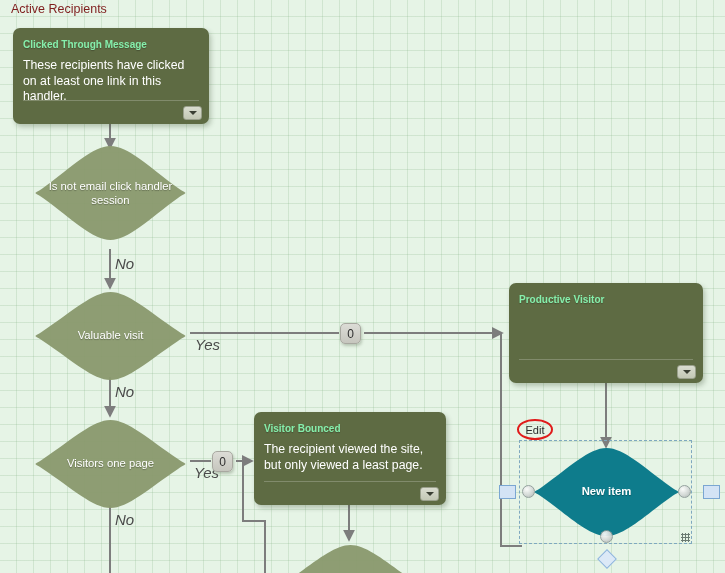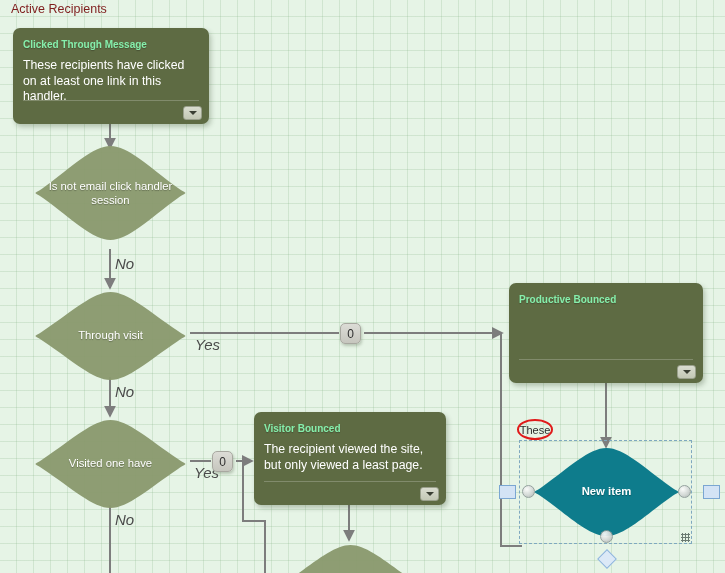--- a/index.html
+++ b/index.html
@@ -265,21 +265,21 @@
 <div class="card" style="left:13px; top:28px; width:196px; height:96px;">
   <div class="card-title">Clicked Through Message</div>
   <div class="card-body">These recipients have clicked on at least one link in this handler.</div>
   <div class="card-sep"></div>
   <div class="card-menu-btn">
       <span class="tri"></span>
     </div>
 </div>
 
 <div class="card" style="left:509px; top:283px; width:194px; height:100px;">
-  <div class="card-title">Productive Bounced</div>
+  <div class="card-title">Productive Visitor</div>
   <div class="card-sep"></div>
   <div class="card-menu-btn">
       <span class="tri"></span>
     </div>
 </div>
 
 <div class="card" style="left:254px; top:412px; width:192px; height:93px;">
   <div class="card-title">Visitor Bounced</div>
   <div class="card-body">The recipient viewed the site, but only viewed a least page.</div>
   <div class="card-sep"></div>
@@ -292,28 +292,28 @@
   <svg class="shape" viewBox="0 0 165 98" preserveAspectRatio="none">
     <path d="M 82.5 2 C 100 2 120 22 150 44 C 160 51 160 47 150 54 C 120 76 100 96 82.5 96 C 65 96 45 76 15 54 C 5 47 5 51 15 44 C 45 22 65 2 82.5 2 Z" fill="#8a9a6e" stroke="none" opacity="0.97"></path>
   </svg>
   <div class="dlabel">Is not email click handler session</div>
 </div>
 
 <div class="diamond" style="left:28px; top:290px; width:165px; height:92px;">
   <svg class="shape" viewBox="0 0 165 92" preserveAspectRatio="none">
     <path d="M 82.5 2 C 100 2 120 21 150 41 C 160 48 160 44 150 51 C 120 71 100 90 82.5 90 C 65 90 45 71 15 51 C 5 44 5 48 15 41 C 45 21 65 2 82.5 2 Z" fill="#8a9a6e" stroke="none" opacity="0.97"></path>
   </svg>
-  <div class="dlabel">Through visit</div>
+  <div class="dlabel">Valuable visit</div>
 </div>
 
 <div class="diamond" style="left:28px; top:418px; width:165px; height:92px;">
   <svg class="shape" viewBox="0 0 165 92" preserveAspectRatio="none">
     <path d="M 82.5 2 C 100 2 120 21 150 41 C 160 48 160 44 150 51 C 120 71 100 90 82.5 90 C 65 90 45 71 15 51 C 5 44 5 48 15 41 C 45 21 65 2 82.5 2 Z" fill="#8a9a6e" stroke="none" opacity="0.97"></path>
   </svg>
-  <div class="dlabel">Visited one have</div>
+  <div class="dlabel">Visitors one page</div>
 </div>
 
 <div class="diamond" style="left:268px; top:543px; width:165px; height:92px;">
   <svg class="shape" viewBox="0 0 165 92" preserveAspectRatio="none">
     <path d="M 82.5 2 C 100 2 120 21 150 41 C 160 48 160 44 150 51 C 120 71 100 90 82.5 90 C 65 90 45 71 15 51 C 5 44 5 48 15 41 C 45 21 65 2 82.5 2 Z" fill="#8a9a6e" stroke="none" opacity="0.97"></path>
   </svg>
   <div class="dlabel"></div>
 </div>
 
 <div class="edge-label" style="left:115px; top:255px;">No</div>
@@ -340,14 +340,14 @@
 
 <div class="conn-square" style="left:499px; top:485px;"></div>
 <div class="conn-square" style="left:703px; top:485px;"></div>
 
 <div id="conn-diamond" style="left:600px; top:552px;"></div>
 
 <div id="resize-grip" style="left:681px; top:533px;"></div>
 
 <div id="edit-annotation" style="left:517px; top:419px; width:36px; height:21px;">
   <div class="ring"></div>
-  <div class="edit-text">These</div>
+  <div class="edit-text">Edit</div>
 </div>
 
 </body></html>

